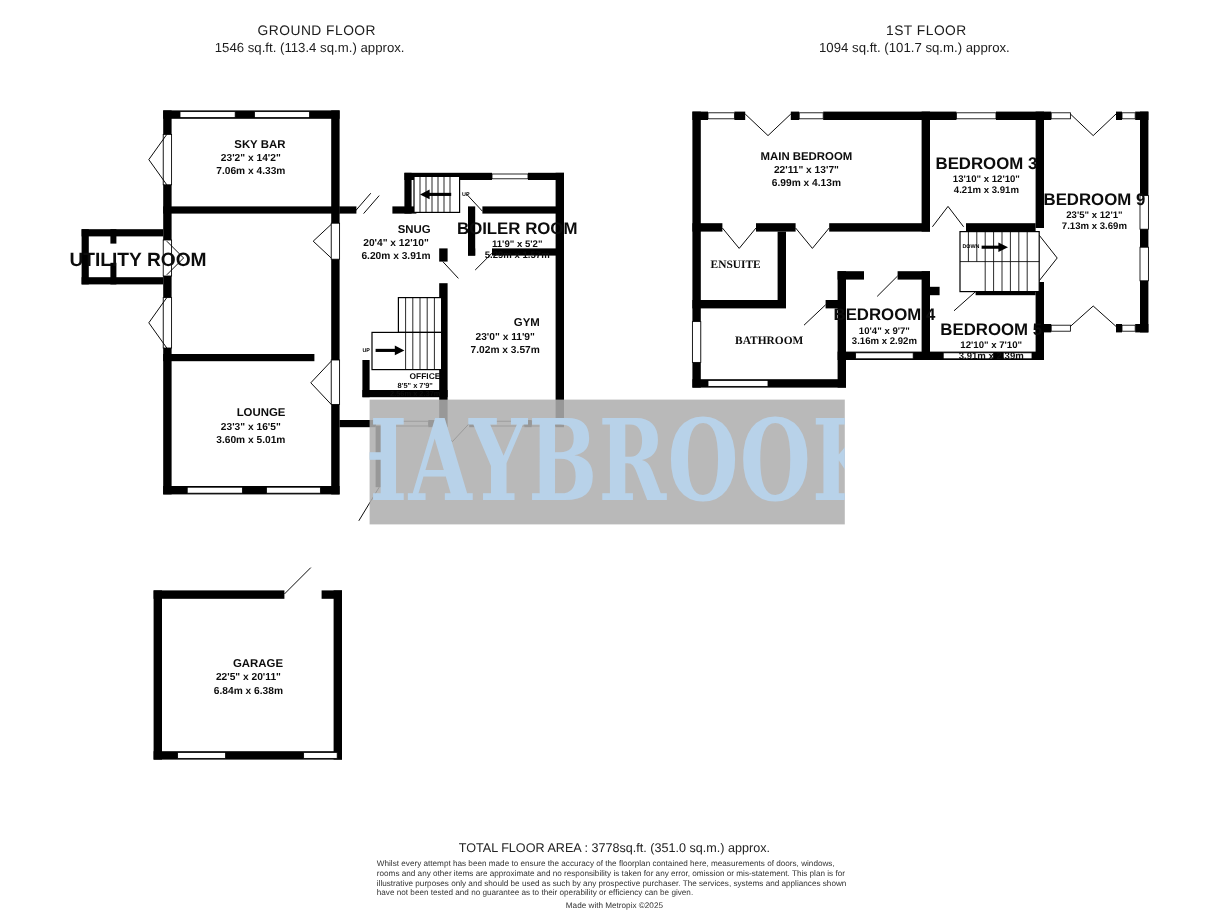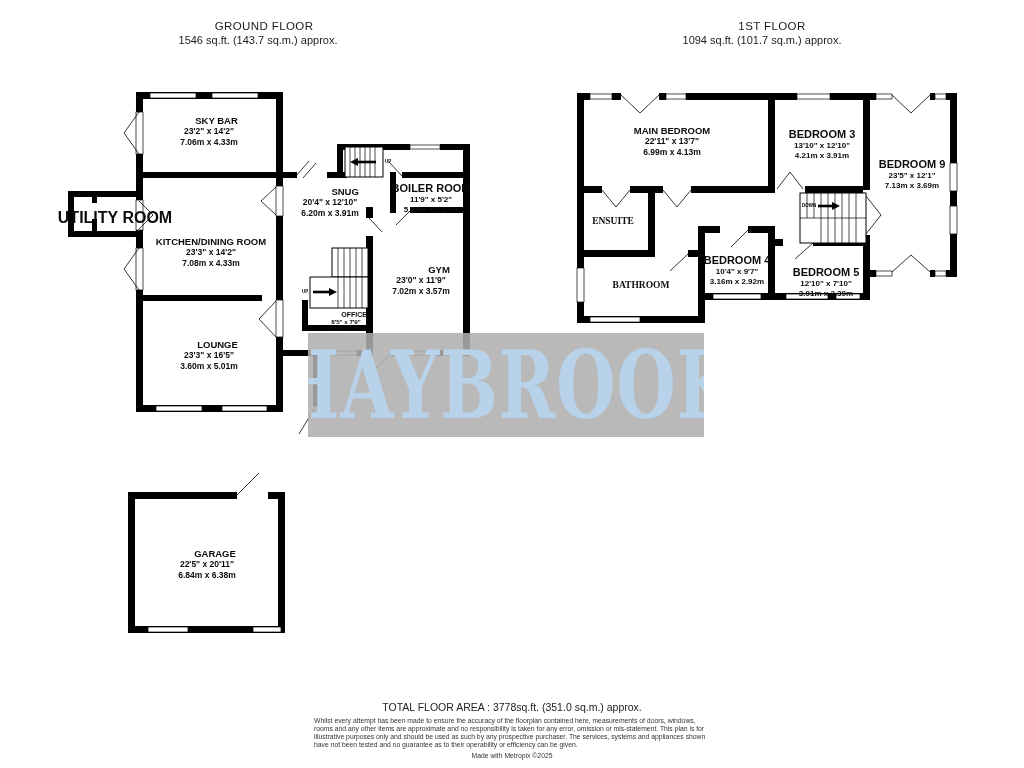--- a/index.html
+++ b/index.html
@@ -6,21 +6,21 @@
   #canvas{position:relative;width:1024px;height:768px;background:#ffffff;overflow:hidden;
           font-family:"Liberation Sans", sans-serif;}
   svg{position:absolute;left:0;top:0;}
   .floor-title{position:absolute;transform:translateX(-50%);font-size:11.5px;color:#1c1c1c;
                letter-spacing:.4px;white-space:nowrap;padding-left:28px;}
   .floor-area{position:absolute;transform:translateX(-50%);font-size:11px;color:#1c1c1c;white-space:nowrap;}
   .room-label{position:absolute;transform:translateX(-50%);text-align:center;color:#0c0c0c;
               font-weight:bold;white-space:nowrap;z-index:3;}
   .rname{font-size:9.5px;line-height:1.2;text-align:right;}
   .rdim{font-size:8.5px;line-height:1.2;}
-  .sm .rname{font-size:11px;}  .sm .rdim{font-size:8px;}
+  .sm .rname{font-size:14px;}  .sm .rdim{font-size:8px;}
   .xs .rname{font-size:7px;line-height:1.1;}  .xs .rdim{font-size:6.2px;line-height:1.1;}
   .solo{font-size:9.5px;font-family:Liberation Serif, serif;}
   .stair-label{position:absolute;font-size:4.5px;font-weight:bold;color:#000;z-index:3;}
   #watermark{position:absolute;left:308px;top:333px;width:396px;height:104px;
              background:rgba(175,175,175,0.87);display:flex;align-items:center;justify-content:center;
              z-index:5;overflow:hidden;}
   #watermark span{font-family:"DejaVu Serif", serif;font-weight:bold;font-size:68px;color:#b8d2e9;
                   transform:scaleY(1.38);letter-spacing:1px;white-space:nowrap;}
   .footer{position:absolute;left:512px;transform:translateX(-50%);text-align:left;color:#222;}
   #footer-total{top:701px;font-size:10.5px;white-space:nowrap;}
@@ -255,37 +255,32 @@
           <line x1="842" y1="218" x2="842" y2="243"></line>
         <line x1="849" y1="218" x2="849" y2="243"></line>
           <line x1="856" y1="218" x2="856" y2="243"></line>
       </g>
       <line x1="818" y1="206" x2="833" y2="206" stroke="#000" stroke-width="2.6"></line>
       <polygon points="840,206 832,202 832,210" fill="#000"></polygon>
     </g>
   </svg>
 
   <div class="floor-title" style="left:250px;top:20px">GROUND FLOOR</div>
-  <div class="floor-area" style="left:258px;top:34px">1546 sq.ft. (143.7 sq.m.) approx.</div>
+  <div class="floor-area" style="left:258px;top:34px">1546 sq.ft. (113.4 sq.m.) approx.</div>
   <div class="floor-title" style="left:758px;top:20px">1ST FLOOR</div>
   <div class="floor-area" style="left:762px;top:34px">1094 sq.ft. (101.7 sq.m.) approx.</div>
 
   <div class="room-label" style="left:209px;top:115px">
     <div class="rname">SKY BAR</div>
     <div class="rdim">23'2" x 14'2"</div>
     <div class="rdim">7.06m x 4.33m</div>
   </div>
   <div class="room-label tiny" style="left:115px;top:209px">
     <div>UTILITY ROOM</div>
   </div>
-  <div class="room-label" style="left:211px;top:236px">
-    <div class="rname">KITCHEN/DINING ROOM</div>
-    <div class="rdim">23'3" x 14'2"</div>
-    <div class="rdim">7.08m x 4.33m</div>
-  </div>
   <div class="room-label" style="left:330px;top:186px">
     <div class="rname">SNUG</div>
     <div class="rdim">20'4" x 12'10"</div>
     <div class="rdim">6.20m x 3.91m</div>
   </div>
   <div class="room-label sm" style="left:431px;top:182px">
     <div class="rname">BOILER ROOM</div>
     <div class="rdim">11'9" x 5'2"</div>
     <div class="rdim">5.29m x 1.57m</div>
   </div>

